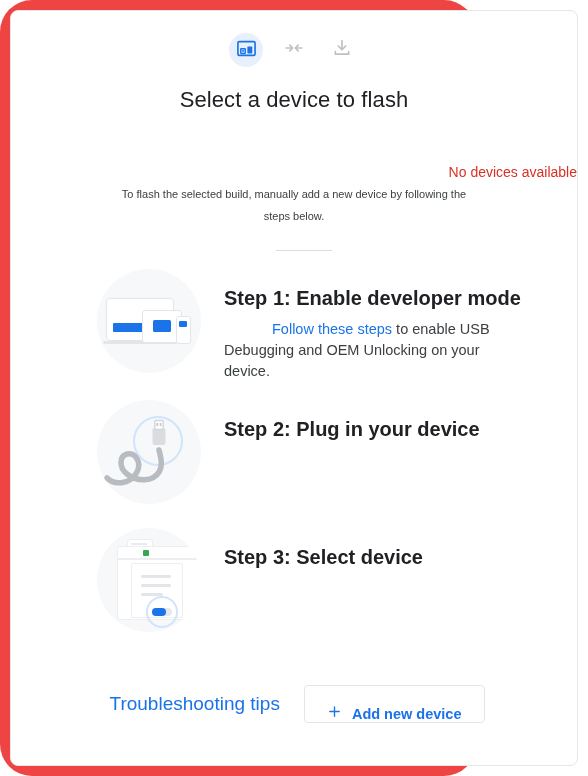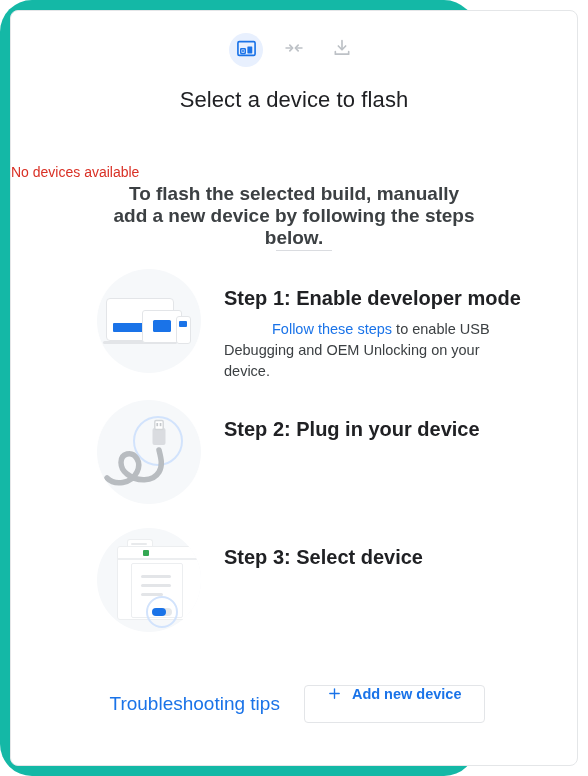--- a/index.html
+++ b/index.html
@@ -12,21 +12,21 @@
     background: #ffffff;
     font-family: "Liberation Sans", sans-serif;
     -webkit-font-smoothing: antialiased;
     overflow: hidden;
   }
 
   .page {
     position: relative;
     width: 476px;
     height: 776px;
-    background: #14b8a6;
+    background: #ef4444;
     box-sizing: border-box;
     border-radius: 32px;
   }
 
   .dialog-card {
     position: absolute;
     left: 10px;
     top: 10px;
     width: 568px;
     height: 756px;
@@ -77,36 +77,36 @@
     font-weight: 400;
     color: #202124;
     letter-spacing: 0.1px;
   }
 
   .status-error {
     position: absolute;
     left: 0;
     right: 0;
     top: 151px;
-    text-align: left;
+    text-align: right;
     font-size: 14px;
     line-height: 20px;
     font-weight: 500;
     color: #d93025;
   }
 
   .status-help {
     position: absolute;
     left: 100px;
     right: 100px;
     top: 172px;
     text-align: center;
-    font-size: 19px;
+    font-size: 11px;
     line-height: 22px;
-    font-weight: 700;
+    font-weight: 400;
     color: #3c4043;
   }
 
   .divider {
     position: absolute;
     left: 265px;
     top: 239px;
     width: 56px;
     height: 1px;
     background: #dadce0;
@@ -360,21 +360,21 @@
     font-weight: 500;
     color: #1a73e8;
     background: none;
     border: none;
     padding: 8px 6px;
     cursor: pointer;
     font-family: "Liberation Sans", sans-serif;
   }
   .outlined-button {
     display: inline-flex;
-    align-items: flex-start;
+    align-items: flex-end;
     justify-content: center;
     gap: 10px;
     height: 38px;
     padding: 0 22px;
     background: #ffffff;
     border: 1px solid #e3e5e8;
     border-radius: 4px;
     font-size: 14.5px;
     font-weight: 700;
     color: #1a73e8;

